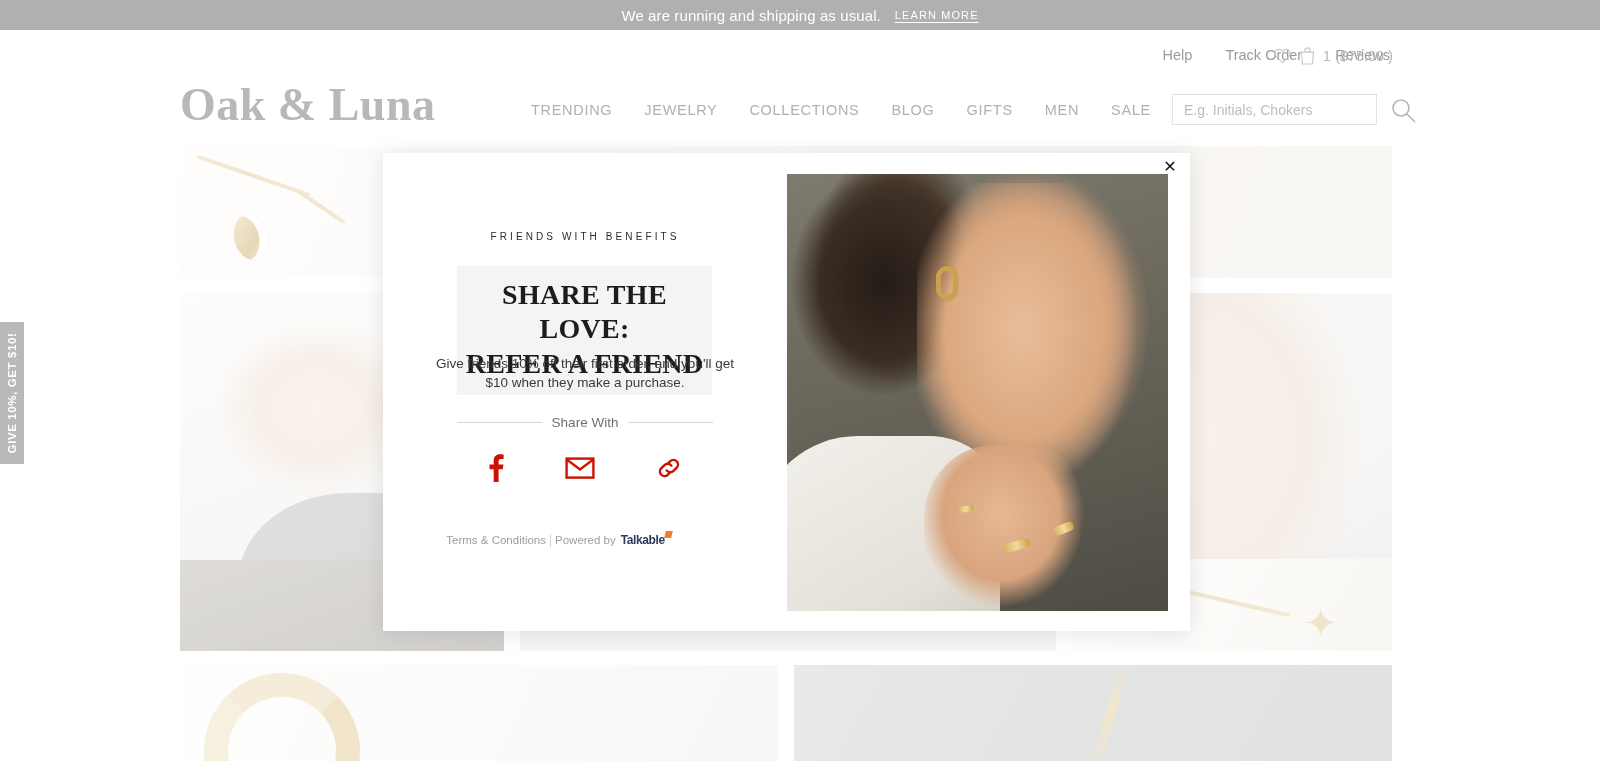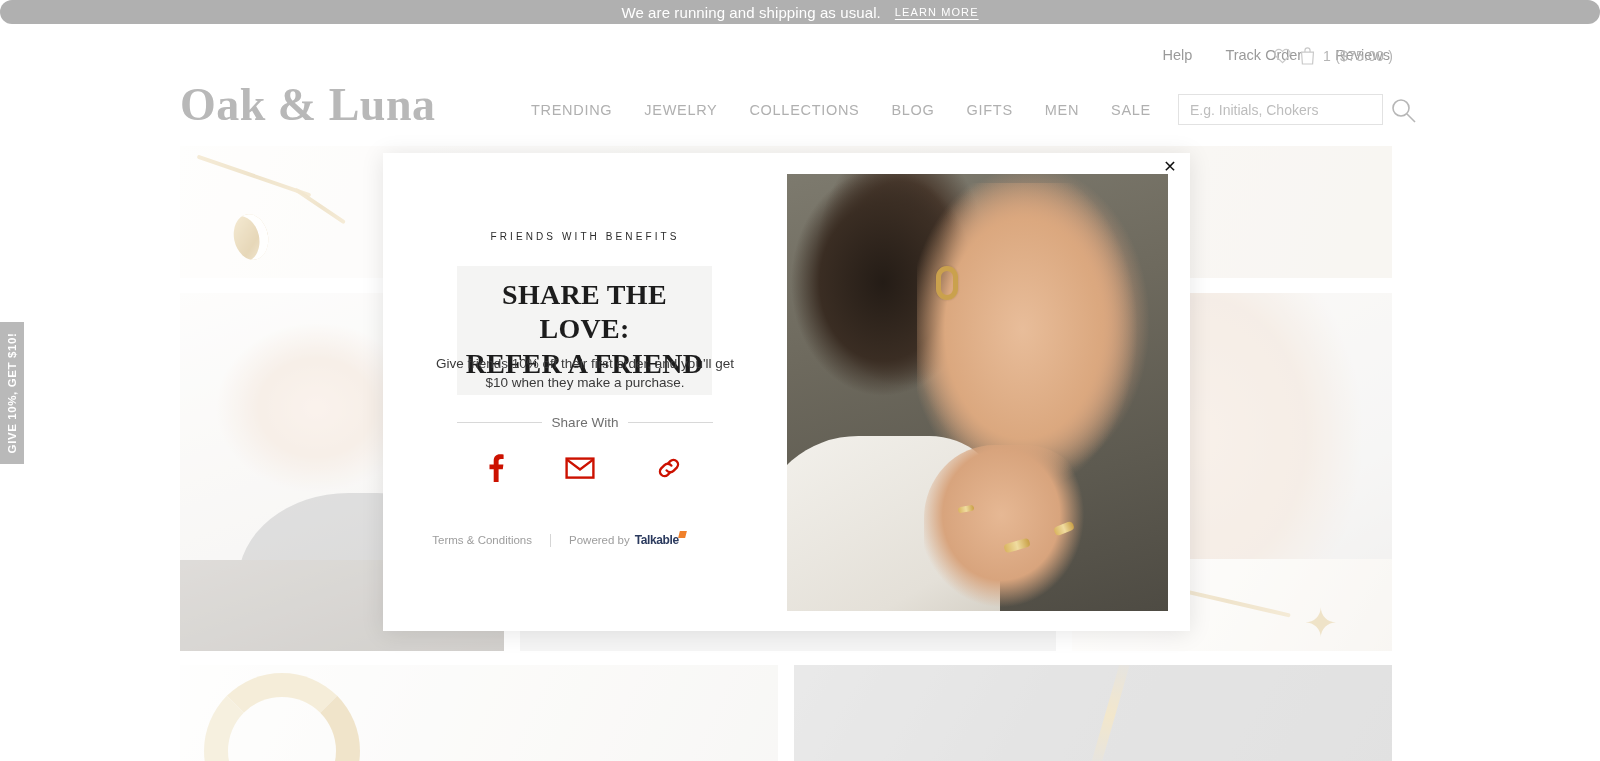--- a/index.html
+++ b/index.html
@@ -18,27 +18,26 @@
     width: 1600px;
     height: 761px;
     overflow: hidden;
     background: #ffffff;
   }
 
   
   .announce-bar {
     position: absolute;
     top: 0; left: 0;
-    width: 1600px; height: 24px;
+    width: 1600px; height: 30px;
     background: #b0b0b0;
     display: flex;
     align-items: center;
     justify-content: center;
     gap: 14px;
-    border-radius: 18px;
   }
   .announce-text {
     color: #ffffff;
     font-size: 15px;
     letter-spacing: 0.1px;
   }
   .announce-link {
     color: #ffffff;
     font-size: 11px;
     letter-spacing: 1.1px;
@@ -111,21 +110,21 @@
     letter-spacing: 0.7px;
     text-decoration: none;
     padding: 0 16px;
     cursor: pointer;
   }
   .search-wrap {
     position: absolute;
     right: 183px; top: 16px;
     display: flex;
     align-items: center;
-    gap: 6px;
+    gap: 12px;
   }
   .search-input {
     width: 205px; height: 31px;
     border: 1px solid #e2e2e2;
     background: #ffffff;
     padding: 0 11px;
     font-size: 14px;
     color: #777;
     font-family: "Liberation Sans", sans-serif;
     outline: none;
@@ -358,21 +357,21 @@
     cursor: pointer; line-height: 0;
     color: #cc1100;
   }
   .modal-footer {
     position: absolute;
     left: 0; top: 380px;
     width: 345px;
     display: flex;
     align-items: center;
     justify-content: center;
-    gap: 18px;
+    gap: 4px;
   }
   .modal-footer .tc {
     font-size: 11.5px;
     color: #9d9d9d;
     text-decoration: none;
     cursor: pointer;
   }
   .modal-footer .sep {
     width: 1px; height: 13px;
     background: #d5d5d5;

